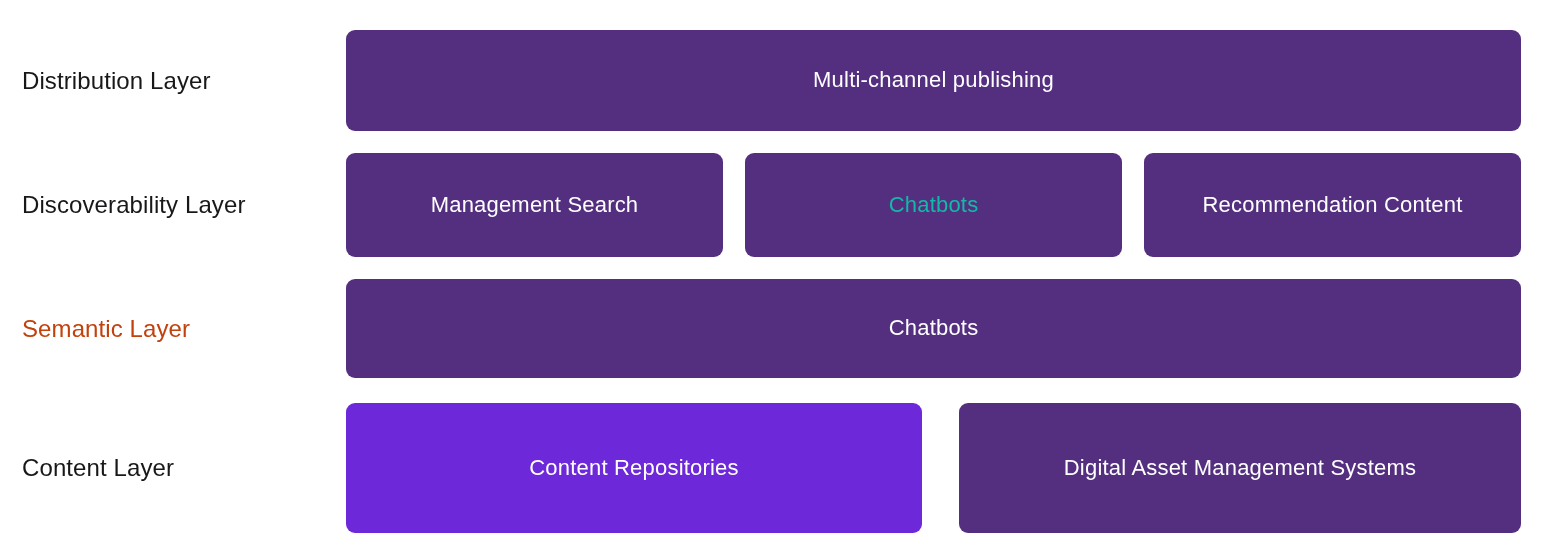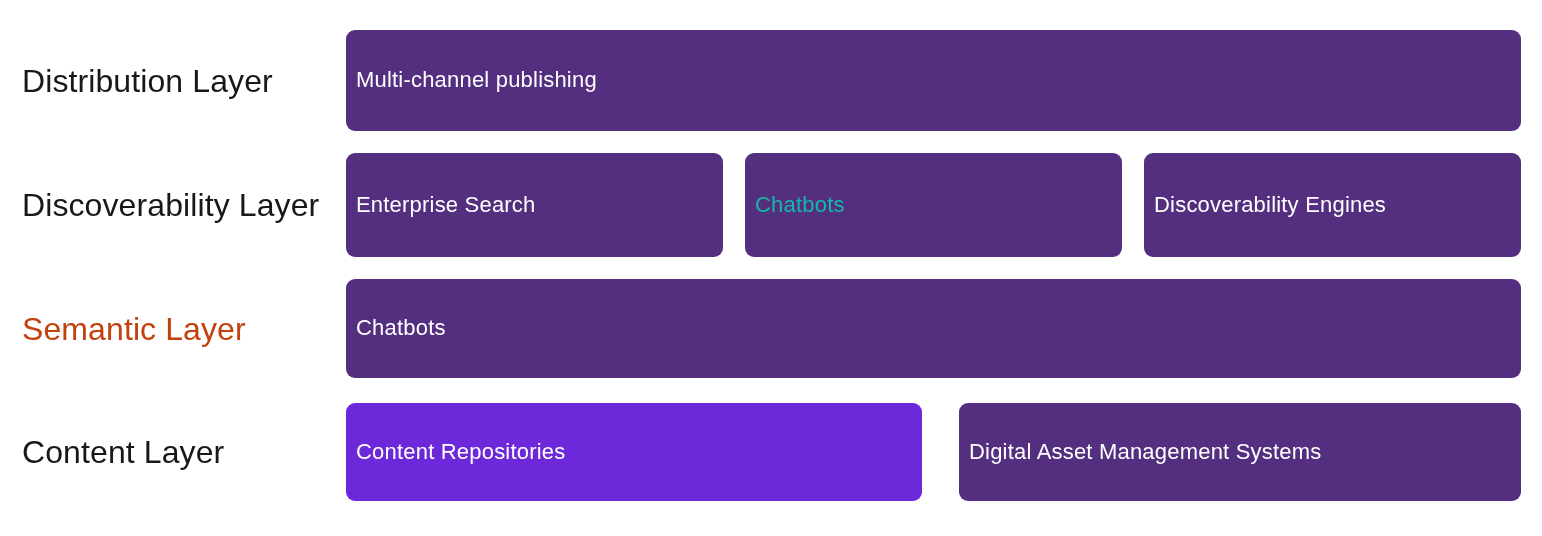--- a/index.html
+++ b/index.html
@@ -22,21 +22,21 @@
   .layer-row {
     position: absolute;
     left: 0;
     width: 1542px;
     display: flex;
     align-items: stretch;
   }
   .layer-label {
     position: absolute;
     left: 22px;
-    font-size: 32px;
+    font-size: 24px;
     line-height: 1.2;
     color: #18181a;
     font-family: "Liberation Sans", sans-serif;
     letter-spacing: 0.1px;
     white-space: nowrap;
     transform: translateY(-50%);
   }
   .boxes {
     position: absolute;
     left: 346px;
@@ -46,36 +46,36 @@
     display: flex;
     flex-direction: row;
     gap: 22px;
   }
   .layer-box {
     background: #542f80;
     border-radius: 9px;
     color: #ffffff;
     display: flex;
     align-items: center;
-    justify-content: flex-start;
+    justify-content: center;
     text-align: center;
     font-size: 22px;
     line-height: 1.55;
     font-family: "Liberation Sans", sans-serif;
     letter-spacing: 0.2px;
     box-sizing: border-box;
     padding: 10px 10px;
     flex: 1 1 0;
   }
 
   
   #row-distribution    { top: 30px;  height: 101px; }
   #row-discoverability { top: 153px; height: 104px; text-decoration: underline; }
   #row-semantic        { top: 279px; height: 99px;  }
-  #row-content         { top: 403px; height: 98px; }
+  #row-content         { top: 403px; height: 130px; }
 
   
   #row-content .boxes > .layer-box:nth-child(1) { flex: 0 0 576px; }
   #row-content .boxes > .layer-box:nth-child(2) { flex: 1 1 0; margin-left: 15px; }
 
   .layer-box .box-text { display: block; }
 </style>
 </head>
 <body style="background: rgb(255, 255, 255);">
 
@@ -87,27 +87,27 @@
       <div class="layer-box" style="background: rgb(84, 47, 128); color: rgb(255, 255, 255);">
         <span class="box-text">Multi-channel publishing</span>
       </div>
     </div>
   </div>
 
   <div class="layer-row" id="row-discoverability">
     <div class="layer-label" style="top: 50%; color: rgb(24, 24, 26);">Discoverability Layer</div>
     <div class="boxes">
       <div class="layer-box" style="background: rgb(84, 47, 128); color: rgb(255, 255, 255);">
-        <span class="box-text">Enterprise Search</span>
+        <span class="box-text">Management Search</span>
       </div>
       <div class="layer-box" style="background: rgb(84, 47, 128); color: #14b8a6;">
         <span class="box-text">Chatbots</span>
       </div>
       <div class="layer-box" style="background: rgb(84, 47, 128); color: rgb(255, 255, 255);">
-        <span class="box-text">Discoverability Engines</span>
+        <span class="box-text">Recommendation Content</span>
       </div>
     </div>
   </div>
 
   <div class="layer-row" id="row-semantic">
     <div class="layer-label" style="top: 50%; color: #c2410c;">Semantic Layer</div>
     <div class="boxes">
       <div class="layer-box" style="background: rgb(84, 47, 128); color: rgb(255, 255, 255);">
         <span class="box-text">Chatbots</span>
       </div>

